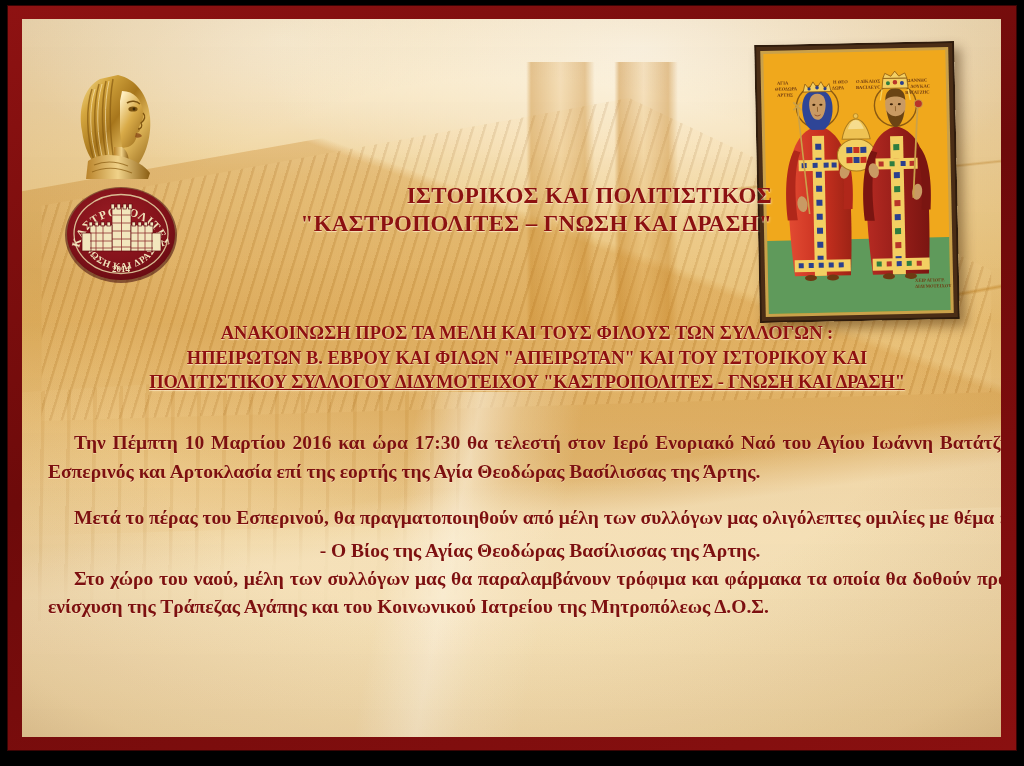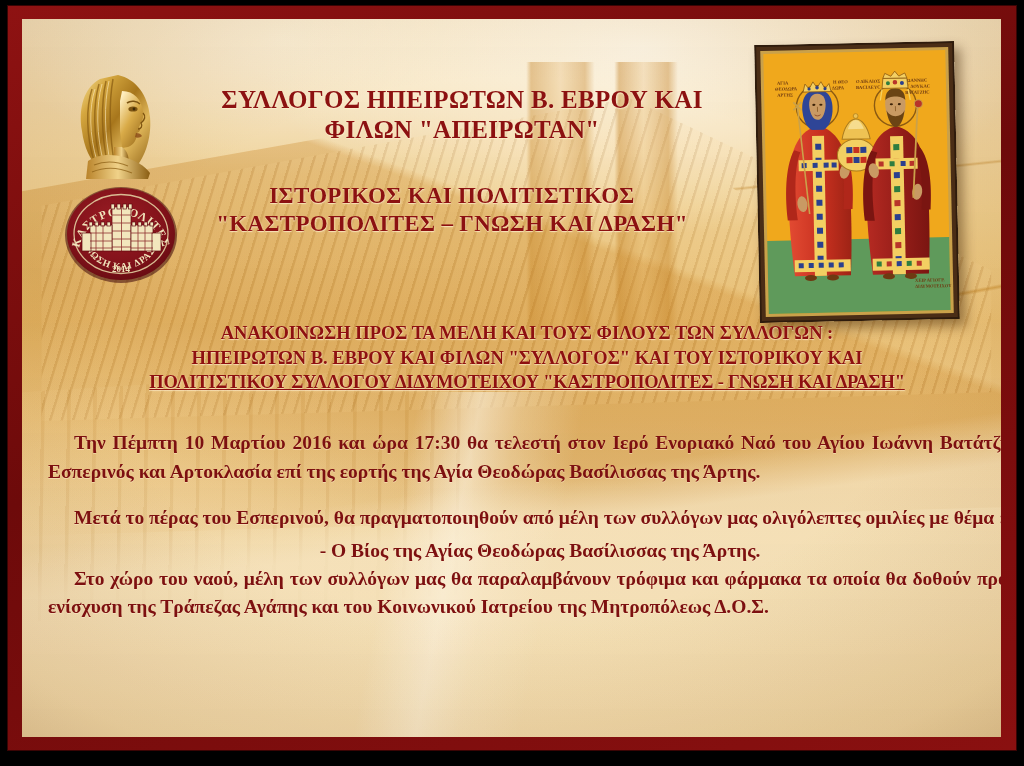--- a/index.html
+++ b/index.html
@@ -176,21 +176,21 @@
     text-shadow:
       0 1px 0 rgba(255,240,205,.55),
       1px 1px 2px rgba(255,245,218,.45);
     line-height: 1.20;
     white-space: nowrap;
   }
 
   #title-org { left: 130px; top: 66px; width: 620px; }
   #title-org .hd { font-size: 25px; }
 
-  #title-assoc { left: 120px; top: 163px; width: 620px; }
+  #title-assoc { left: 130px; top: 163px; width: 620px; text-align: right; }
   #title-assoc .hd { font-size: 23px; }
 
   
   #announcement { left: 24px; top: 302px; width: 962px; }
   #announcement .an {
     color: #8e1010;
     font-weight: bold;
     font-size: 18.5px;
     line-height: 1.33;
     white-space: nowrap;
@@ -538,33 +538,29 @@
 
               <line x1="162" y1="66" x2="156" y2="156" stroke="#caa14a" stroke-width="1.8"></line>
               <circle cx="163" cy="62" r="4" fill="#b8342a" stroke="#caa14a" stroke-width="1"></circle>
 
               <ellipse cx="130" cy="234" rx="6" ry="3" fill="#6e3a12"></ellipse>
               <ellipse cx="152" cy="234" rx="6" ry="3" fill="#6e3a12"></ellipse>
             </g>
           </svg>
         </div>
 
-        <div class="head-block" id="title-org">
-          <div class="hd">ΣΥΛΛΟΓΟΣ ΗΠΕΙΡΩΤΩΝ Β. ΕΒΡΟΥ ΚΑΙ</div>
-          <div class="hd">ΦΙΛΩΝ  "ΑΠΕΙΡΩΤΑΝ"</div>
-        </div>
 
         <div class="head-block" id="title-assoc">
           <div class="hd">ΙΣΤΟΡΙΚΟΣ ΚΑΙ ΠΟΛΙΤΙΣΤΙΚΟΣ</div>
           <div class="hd">"ΚΑΣΤΡΟΠΟΛΙΤΕΣ – ΓΝΩΣΗ ΚΑΙ ΔΡΑΣΗ"</div>
         </div>
 
         <div class="head-block" id="announcement">
           <div class="an">ΑΝΑΚΟΙΝΩΣΗ ΠΡΟΣ ΤΑ ΜΕΛΗ ΚΑΙ ΤΟΥΣ ΦΙΛΟΥΣ ΤΩΝ ΣΥΛΛΟΓΩΝ :</div>
-          <div class="an">ΗΠΕΙΡΩΤΩΝ Β. ΕΒΡΟΥ ΚΑΙ ΦΙΛΩΝ "ΣΥΛΛΟΓΟΣ" ΚΑΙ ΤΟΥ ΙΣΤΟΡΙΚΟΥ ΚΑΙ</div>
+          <div class="an">ΗΠΕΙΡΩΤΩΝ Β. ΕΒΡΟΥ ΚΑΙ ΦΙΛΩΝ "ΑΠΕΙΡΩΤΑΝ" ΚΑΙ ΤΟΥ ΙΣΤΟΡΙΚΟΥ ΚΑΙ</div>
           <div class="an an-wide">ΠΟΛΙΤΙΣΤΙΚΟΥ ΣΥΛΛΟΓΟΥ ΔΙΔΥΜΟΤΕΙΧΟΥ "ΚΑΣΤΡΟΠΟΛΙΤΕΣ - ΓΝΩΣΗ ΚΑΙ ΔΡΑΣΗ"</div>
         </div>
 
         <div id="body-copy">
           <p class="para"><span class="indent"></span><span>Την Πέμπτη 10 Μαρτίου 2016 και ώρα 17:30 θα τελεστή στον Ιερό Ενοριακό Ναό του Αγίου Ιωάννη Βατάτζη, Εσπερινός και Αρτοκλασία επί της εορτής της Αγία Θεοδώρας Βασίλισσας της Άρτης.</span></p>
 
           <p class="para" style="margin-bottom:4px;"><span class="indent"></span><span>Μετά το πέρας του Εσπερινού, θα πραγματοποιηθούν από μέλη των συλλόγων μας ολιγόλεπτες ομιλίες με θέμα :</span></p>
 
           <div class="bullet-line">- Ο Βίος της Αγίας Θεοδώρας Βασίλισσας της Άρτης.</div>
 

